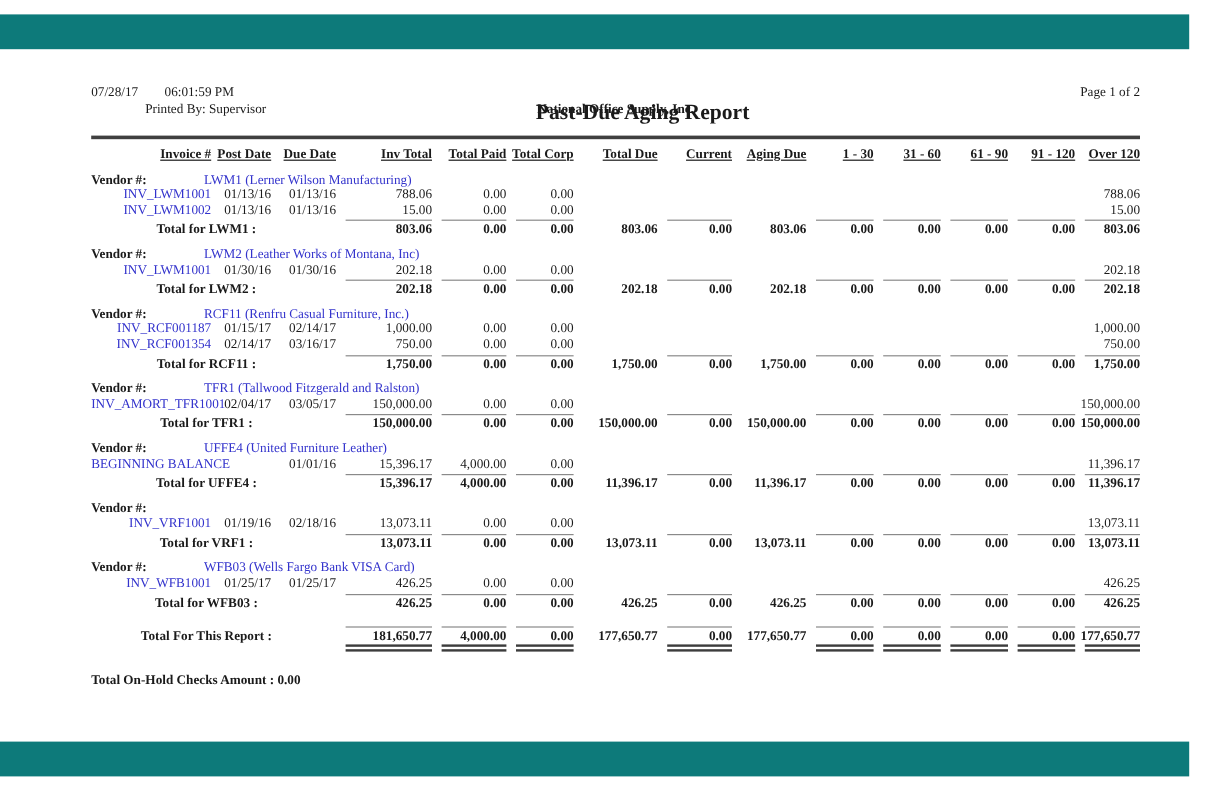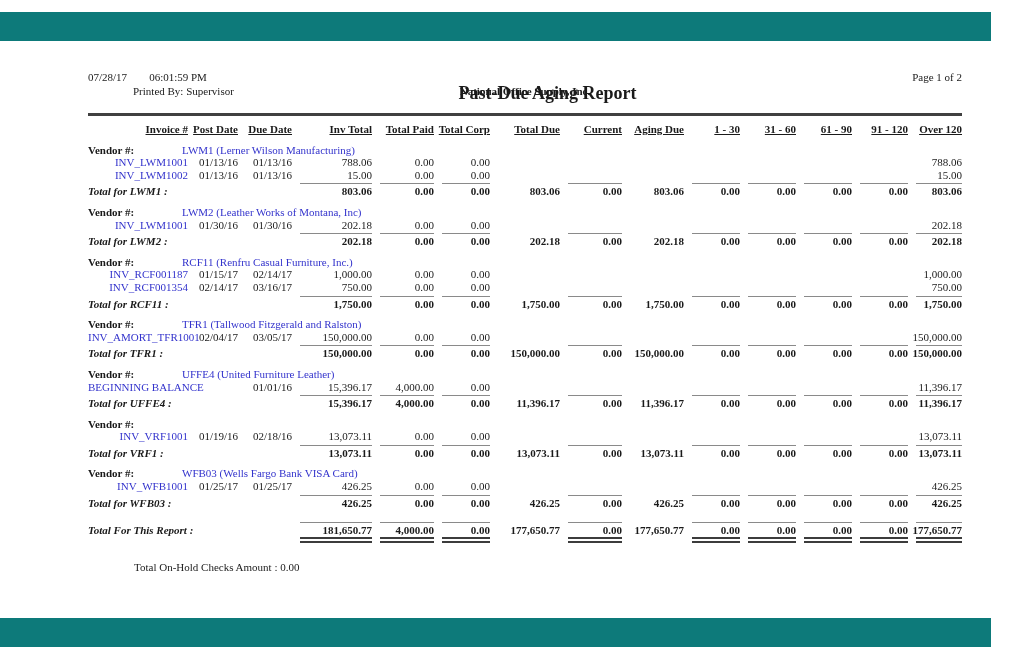--- a/index.html
+++ b/index.html
@@ -4,21 +4,21 @@
 <style>
   html,body{margin:0;padding:0;}
   body{
     width:1024px;height:655px;position:relative;background:#ffffff;
     font-family:"Liberation Serif", serif;color:#1a1a1a;overflow:hidden;
   }
   .desktop-bar{position:absolute;left:0;width:991px;height:29px;background:#0d7a7a;}
   .desktop-bar.top{top:12px;}
   .desktop-bar.bottom{top:618px;}
 
-  .report{position:absolute;left:88px;top:70px;width:874px;font-size:11px;}
+  .report{position:absolute;left:76px;top:70px;width:874px;font-size:11px;}
 
   .rh-line1{position:relative;height:14px;line-height:14px;}
   .rh-line2{position:relative;height:22px;line-height:14px;margin-left:45px;}
   .rh-center{position:absolute;left:0;right:0;text-align:center;font-weight:bold;}
   .rh-right{position:absolute;right:0;top:0;text-align:right;}
   .title{font-size:18px;top:2px;}
   .time-gap{margin-left:22px;}
 
   .thick-rule{margin-top:7px;border-top:3px solid #404040;height:0;}
 
@@ -27,27 +27,27 @@
   .num{text-align:right;}
   .left{text-align:right;}
   .thead{font-weight:bold;margin-top:7px;}
   .thead .tcell{text-decoration:underline;}
   .blue{color:#3333cc;}
 
   .vrow{margin-top:8px;line-height:12.6px;display:flex;gap:32px;}
   .vlabel{font-weight:bold;width:62px;}
 
   .trow-total{font-weight:bold;margin-top:4px;}
-  .tlabel{grid-column:1/4;text-align:left;padding-right:12px;font-style:italic;}
+  .tlabel{grid-column:1/4;text-align:center;padding-right:12px;}
 
   .rt::before{content:"";position:absolute;left:8px;right:0;top:-2px;border-top:1px solid #8a8a8a;}
   .report-total{margin-top:15px;}
   .dbl::after{content:"";position:absolute;left:8px;right:0;bottom:-6px;height:2px;border-top:2px solid #3c3c3c;border-bottom:2px solid #3c3c3c;}
 
-  .report-footer{margin-top:24px;font-weight:normal;margin-left:46px;}
+  .report-footer{margin-top:24px;font-weight:bold;}
 </style>
 </head>
 <body>
 
 <div class="desktop-bar top"></div>
 <div class="desktop-bar bottom"></div>
 
 <div class="report">
   <div class="rh-line1">
     <span>07/28/17</span><span class="time-gap">06:01:59 PM</span>

